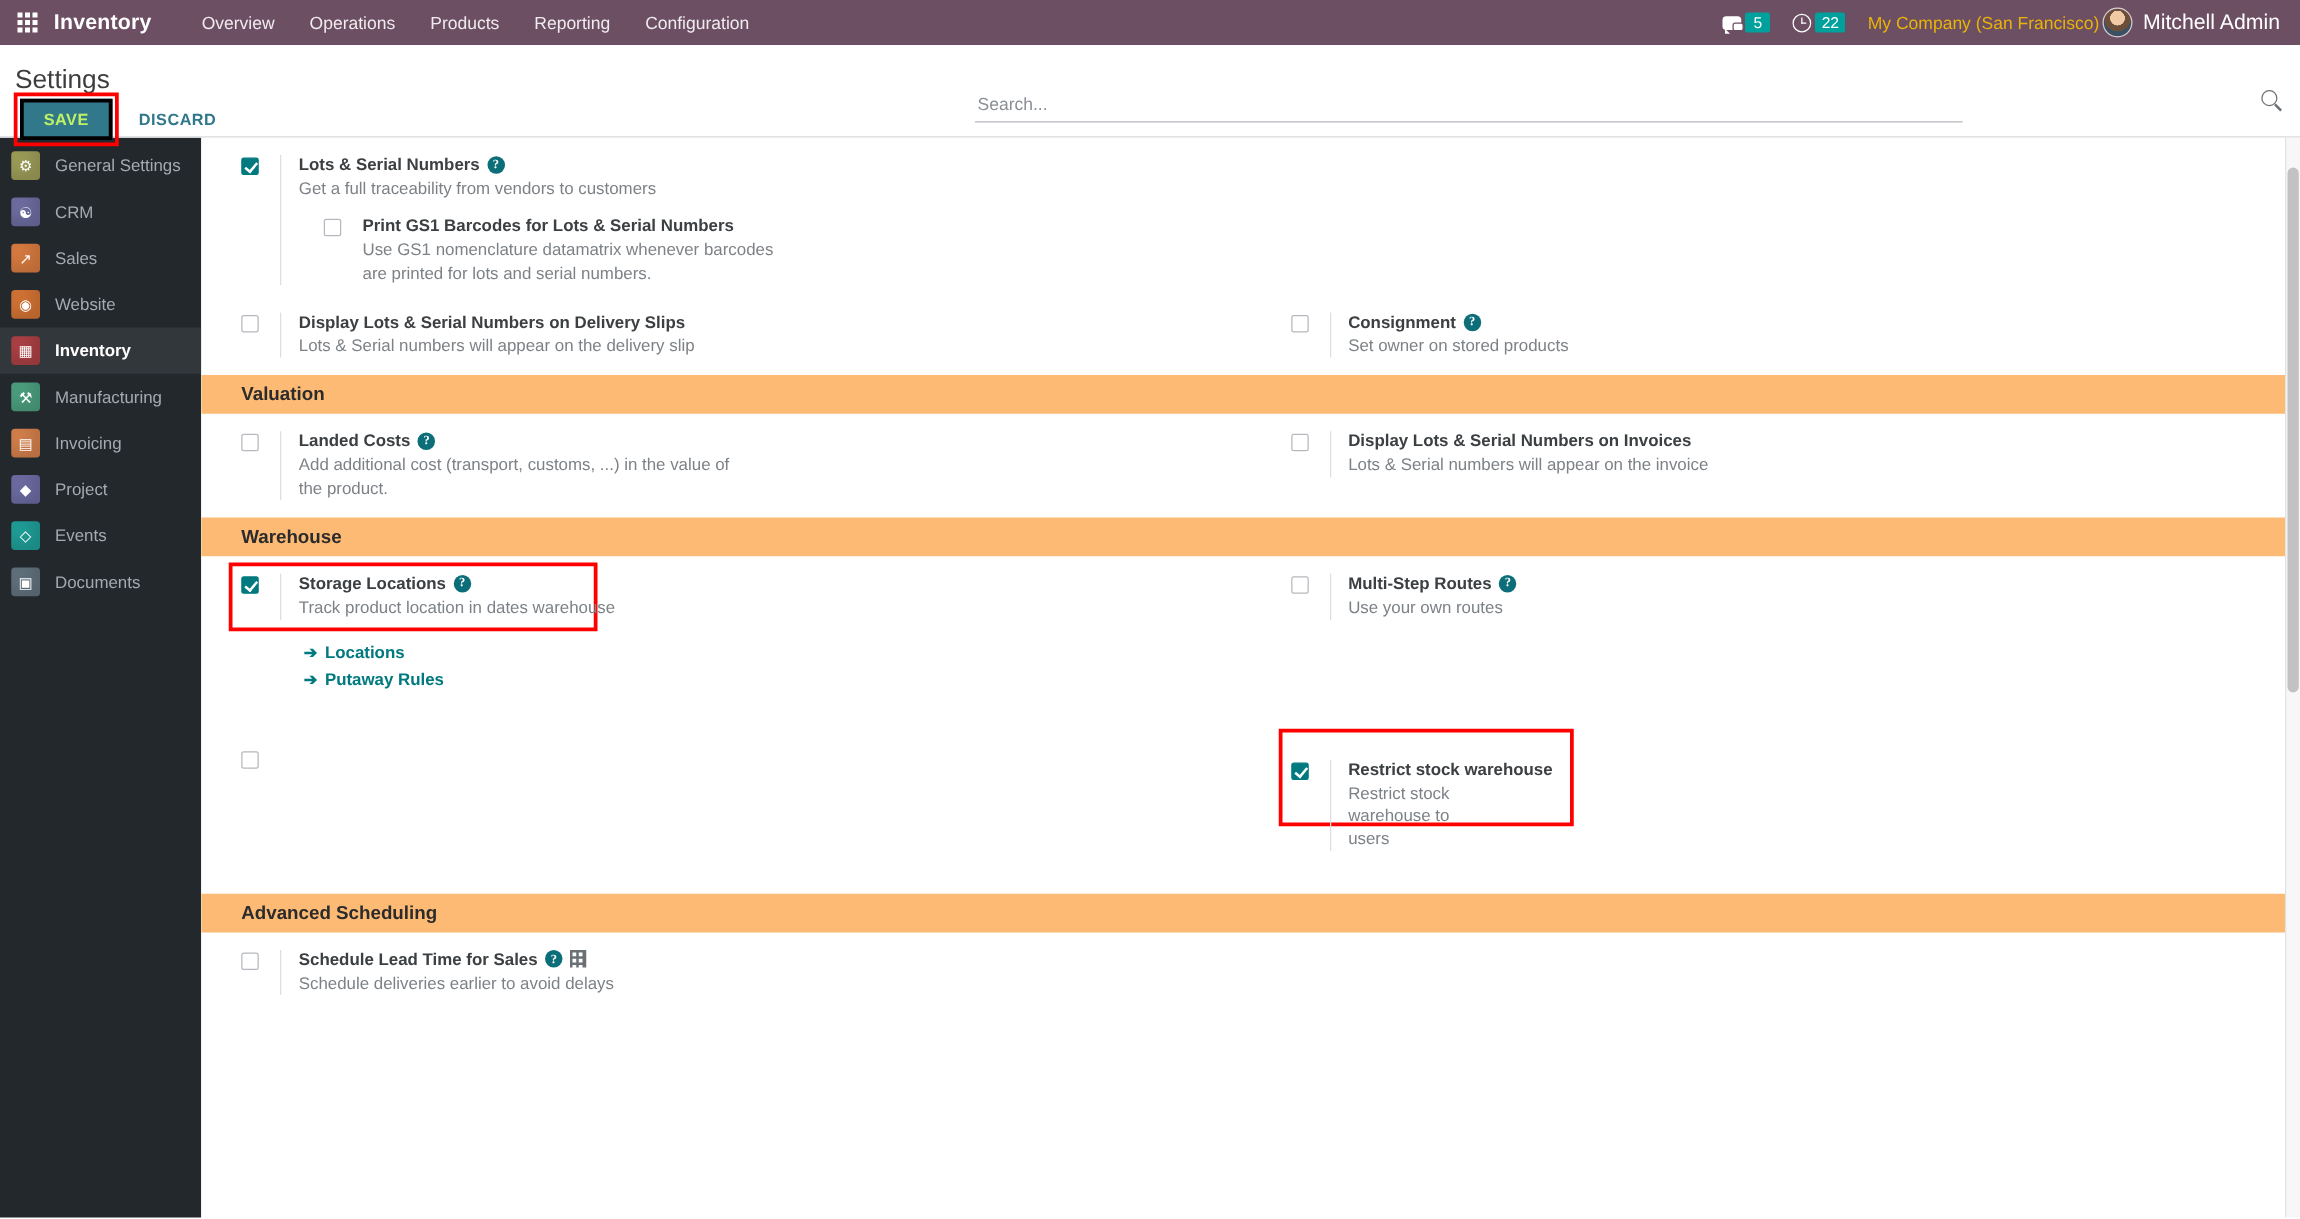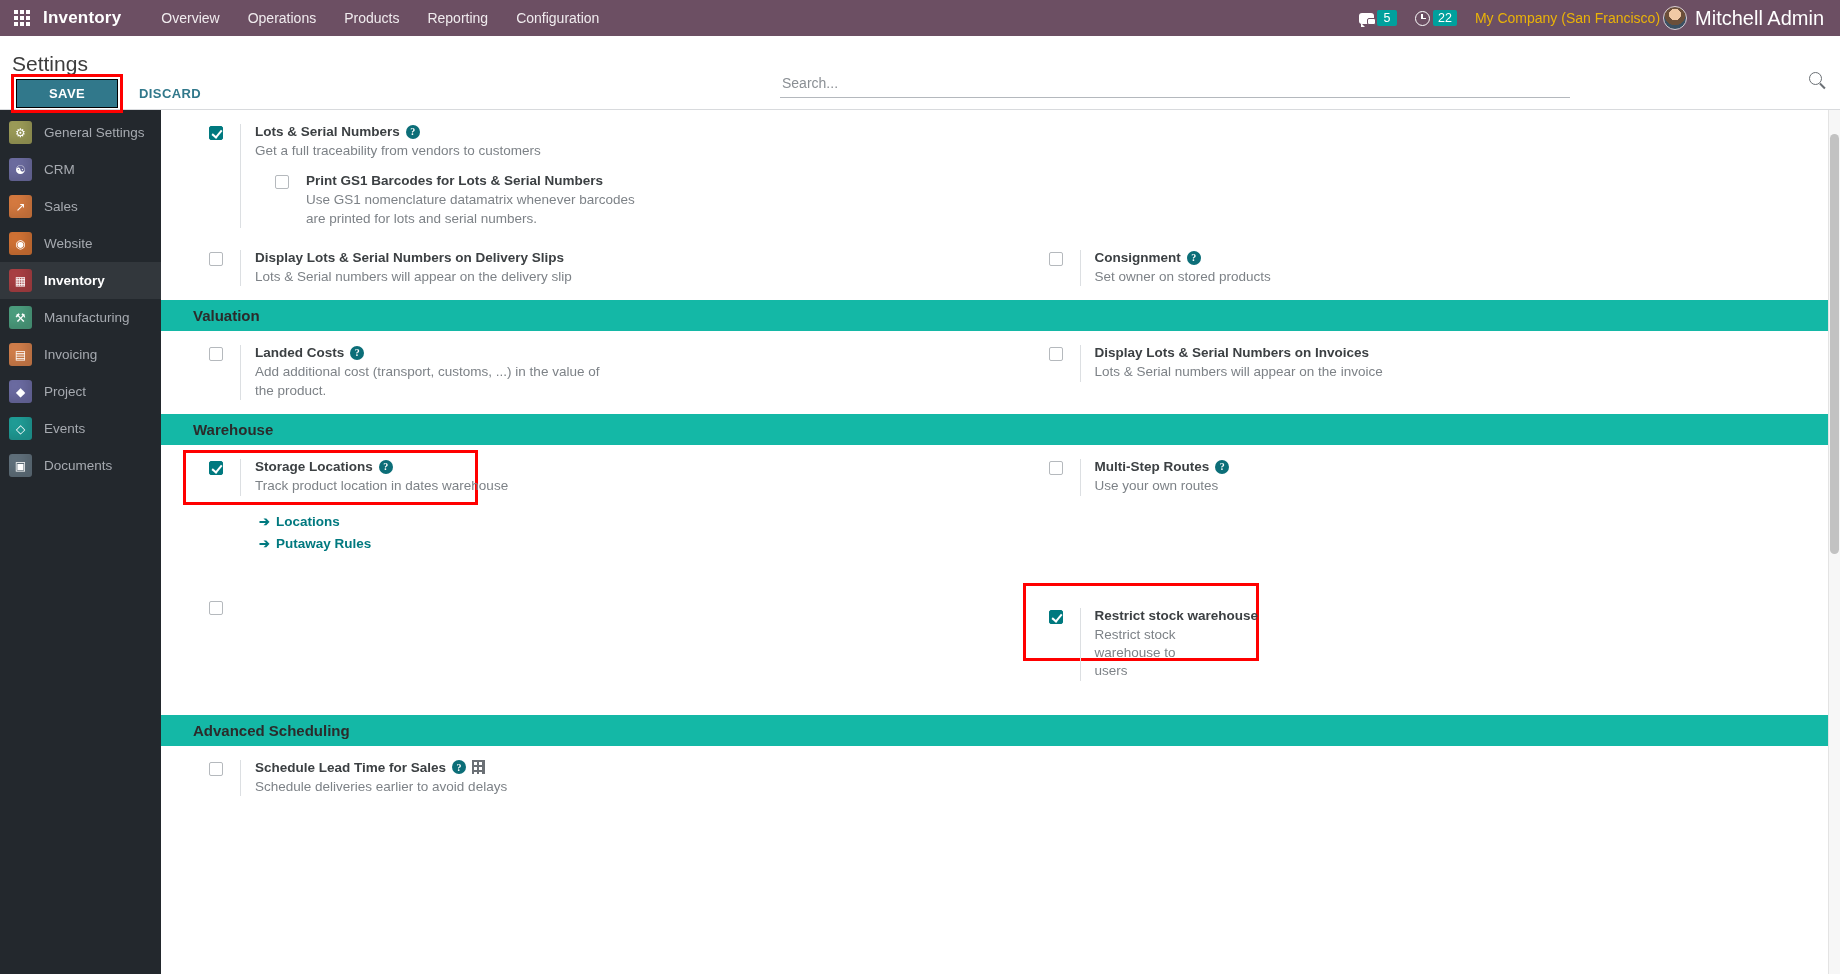--- a/index.html
+++ b/index.html
@@ -35,32 +35,32 @@
   .chat-bubble2 { width:9px;height:7px;background:#fff;border-radius:2px;position:absolute;left:8px;top:5px;
       border:1.5px solid #6c4f63; }
   .clock-ico { width:15px;height:15px;border:1.7px solid #fff;border-radius:50%;position:relative; }
   .clock-ico:before { content:""; position:absolute; left:5.2px; top:2px; width:1.6px; height:5px; background:#fff; }
   .clock-ico:after { content:""; position:absolute; left:6px; top:6px; width:4px; height:1.6px; background:#fff; }
   .company-name { font-size:14px; color:#eab308; margin-right:3px; cursor:pointer; }
   .user-box { display:flex; align-items:center; gap:8px; cursor:pointer; margin-right:4px;}
   .avatar { width:24px;height:24px;border-radius:50%;
      background:radial-gradient(circle at 50% 34%, #f0c9a5 0 32%, #6b4f3a 33% 58%, #3b5062 59% 100%);
      border:1px solid #d8cdd4; }
-  .user-name { font-size:20px; }
+  .user-name { font-size:17px; }
 
   
   .control-panel {
     position:relative; height:74px; border-bottom:1px solid #d8dadd; background:#fff;
     z-index:30;
   }
   .cp-title { position:absolute; left:12px; top:16px; font-size:21px; color:#3d3d3d; font-weight:400; }
   .cp-actions { position:absolute; left:11px; top:38px; display:flex; align-items:center; gap:6px; }
   .btn-save {
-    background:#31788b; color:#ffffff; border:1px solid #000000; font-size:13px; font-weight:bold;
-    padding:7px 32px; letter-spacing:.4px; cursor:pointer; line-height:1;
+    background:#31788b; color:#bef264; border:3px solid #000000; font-size:13px; font-weight:bold;
+    padding:7px 16px; letter-spacing:.4px; cursor:pointer; line-height:1;
   }
   .hl-save { border:3px solid #ff0000; padding:2px; display:inline-block; }
   .btn-discard {
     background:none; border:none; color:#31788b; font-size:13px; font-weight:bold;
     letter-spacing:.4px; padding:7px 10px; cursor:pointer;
   }
   .searchbar {
     position:absolute; left:780px; top:38px; width:790px;
     border-bottom:1px solid #b4b8bd; display:flex; align-items:center; padding-bottom:5px;
   }
@@ -84,26 +84,26 @@
   .side-ico { width:23px;height:23px;border-radius:3px; flex:0 0 23px;
      display:flex;align-items:center;justify-content:center; color:#fff; font-size:12px;
      box-shadow:inset -6px -6px 10px rgba(0,0,0,.12); }
   .side-label { font-size:13.5px; color:#a6aab0; }
   .side-item.active .side-label { color:#ffffff; font-weight:bold; }
 
   
   .settings-scroll { flex:1; overflow:hidden; position:relative; background:#fff; }
   .settings-inner { padding:0 0 0 0; }
   .section-head {
-    background:#14b8a6; color:#2b2b2b; font-size:15px; font-weight:bold;
+    background:#fdba74; color:#2b2b2b; font-size:15px; font-weight:bold;
     padding:7px 0 7px 32px; margin:0;
   }
   .rows { padding:14px 0 14px 0; }
   .row2 { display:flex; }
-  .col { width:50%; padding-left:48px; padding-right:20px; }
+  .col { width:50%; padding-left:32px; padding-right:20px; }
   .setting { display:flex; gap:0; margin-bottom:18px; position:relative; }
   .setting:last-child { margin-bottom:0; }
   .cb {
     width:14px;height:14px;flex:0 0 14px;border:1px solid #b5b9bd;background:#fff;margin-top:2px;
     cursor:pointer; border-radius:2px;
   }
   .cb.on { background:#00797f; border-color:#00797f; position:relative; }
   .cb.on:after {
     content:""; position:absolute; left:4px; top:1px; width:4px;height:8px;
     border:solid #fff; border-width:0 2px 2px 0; transform:rotate(40deg);

